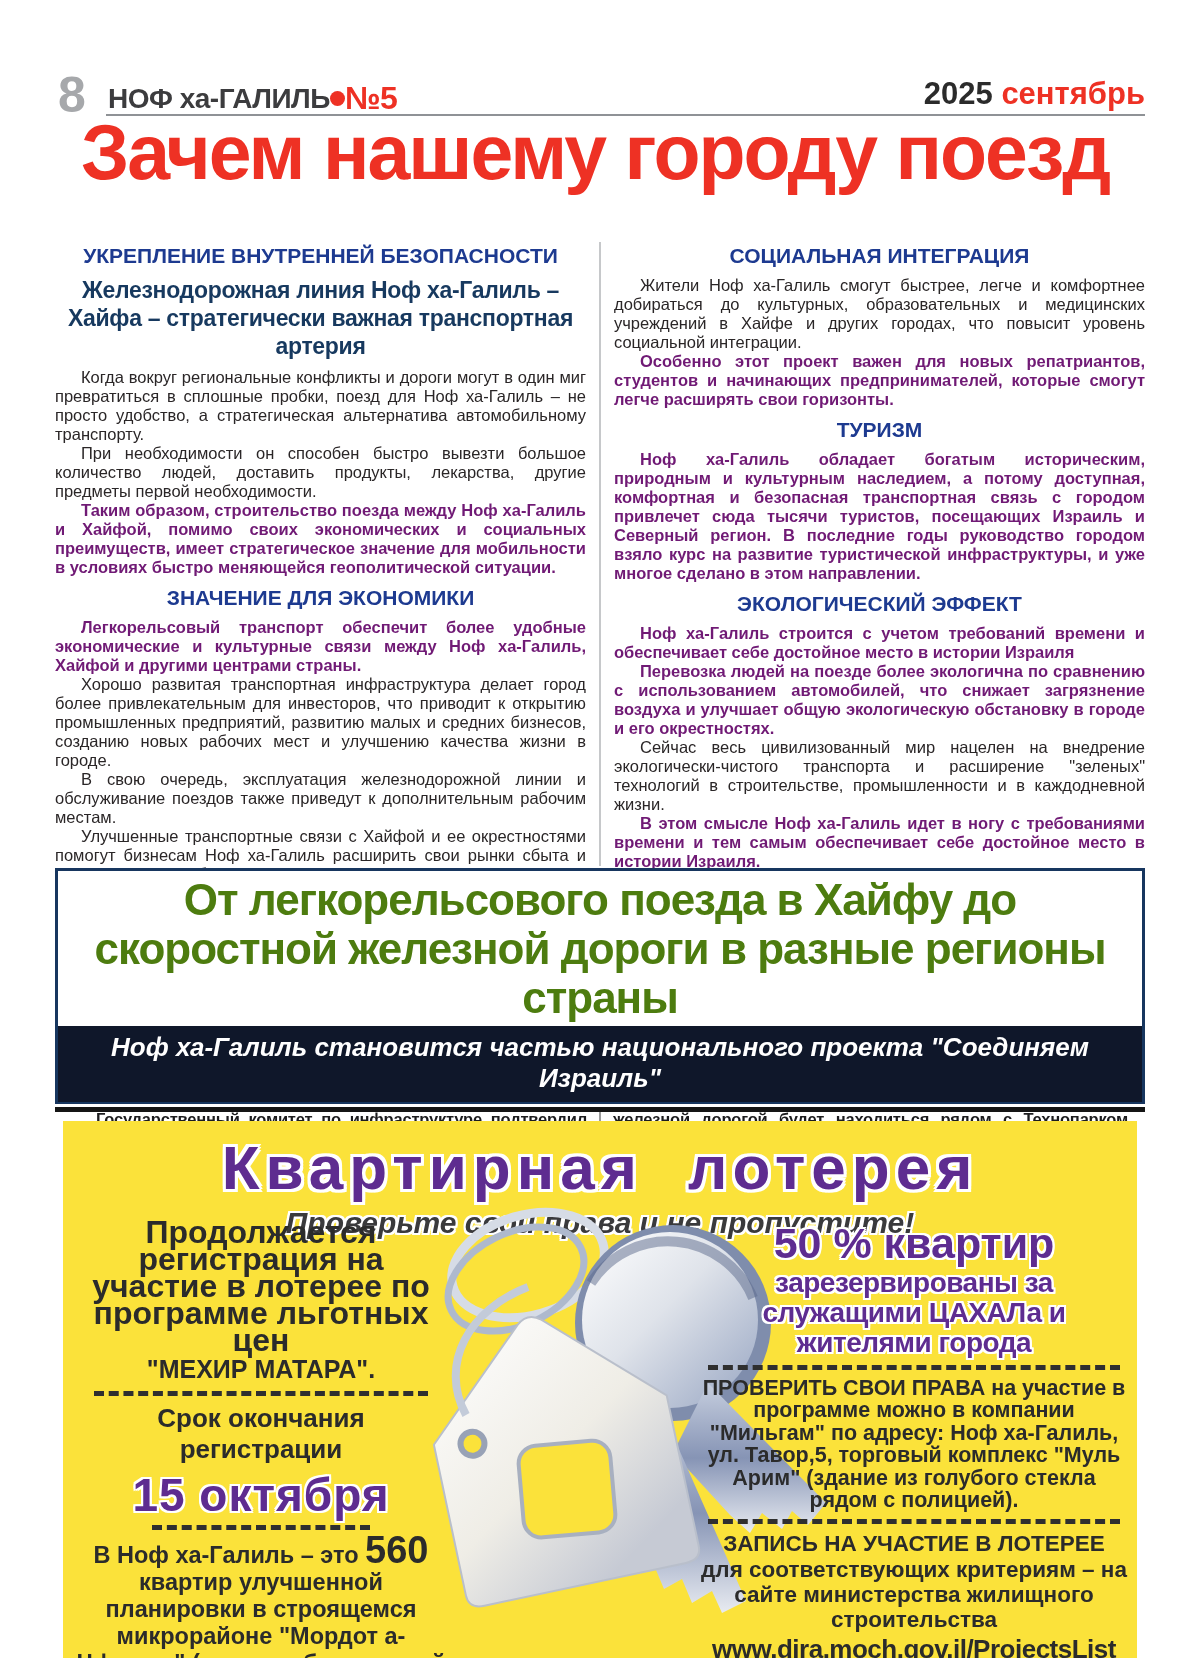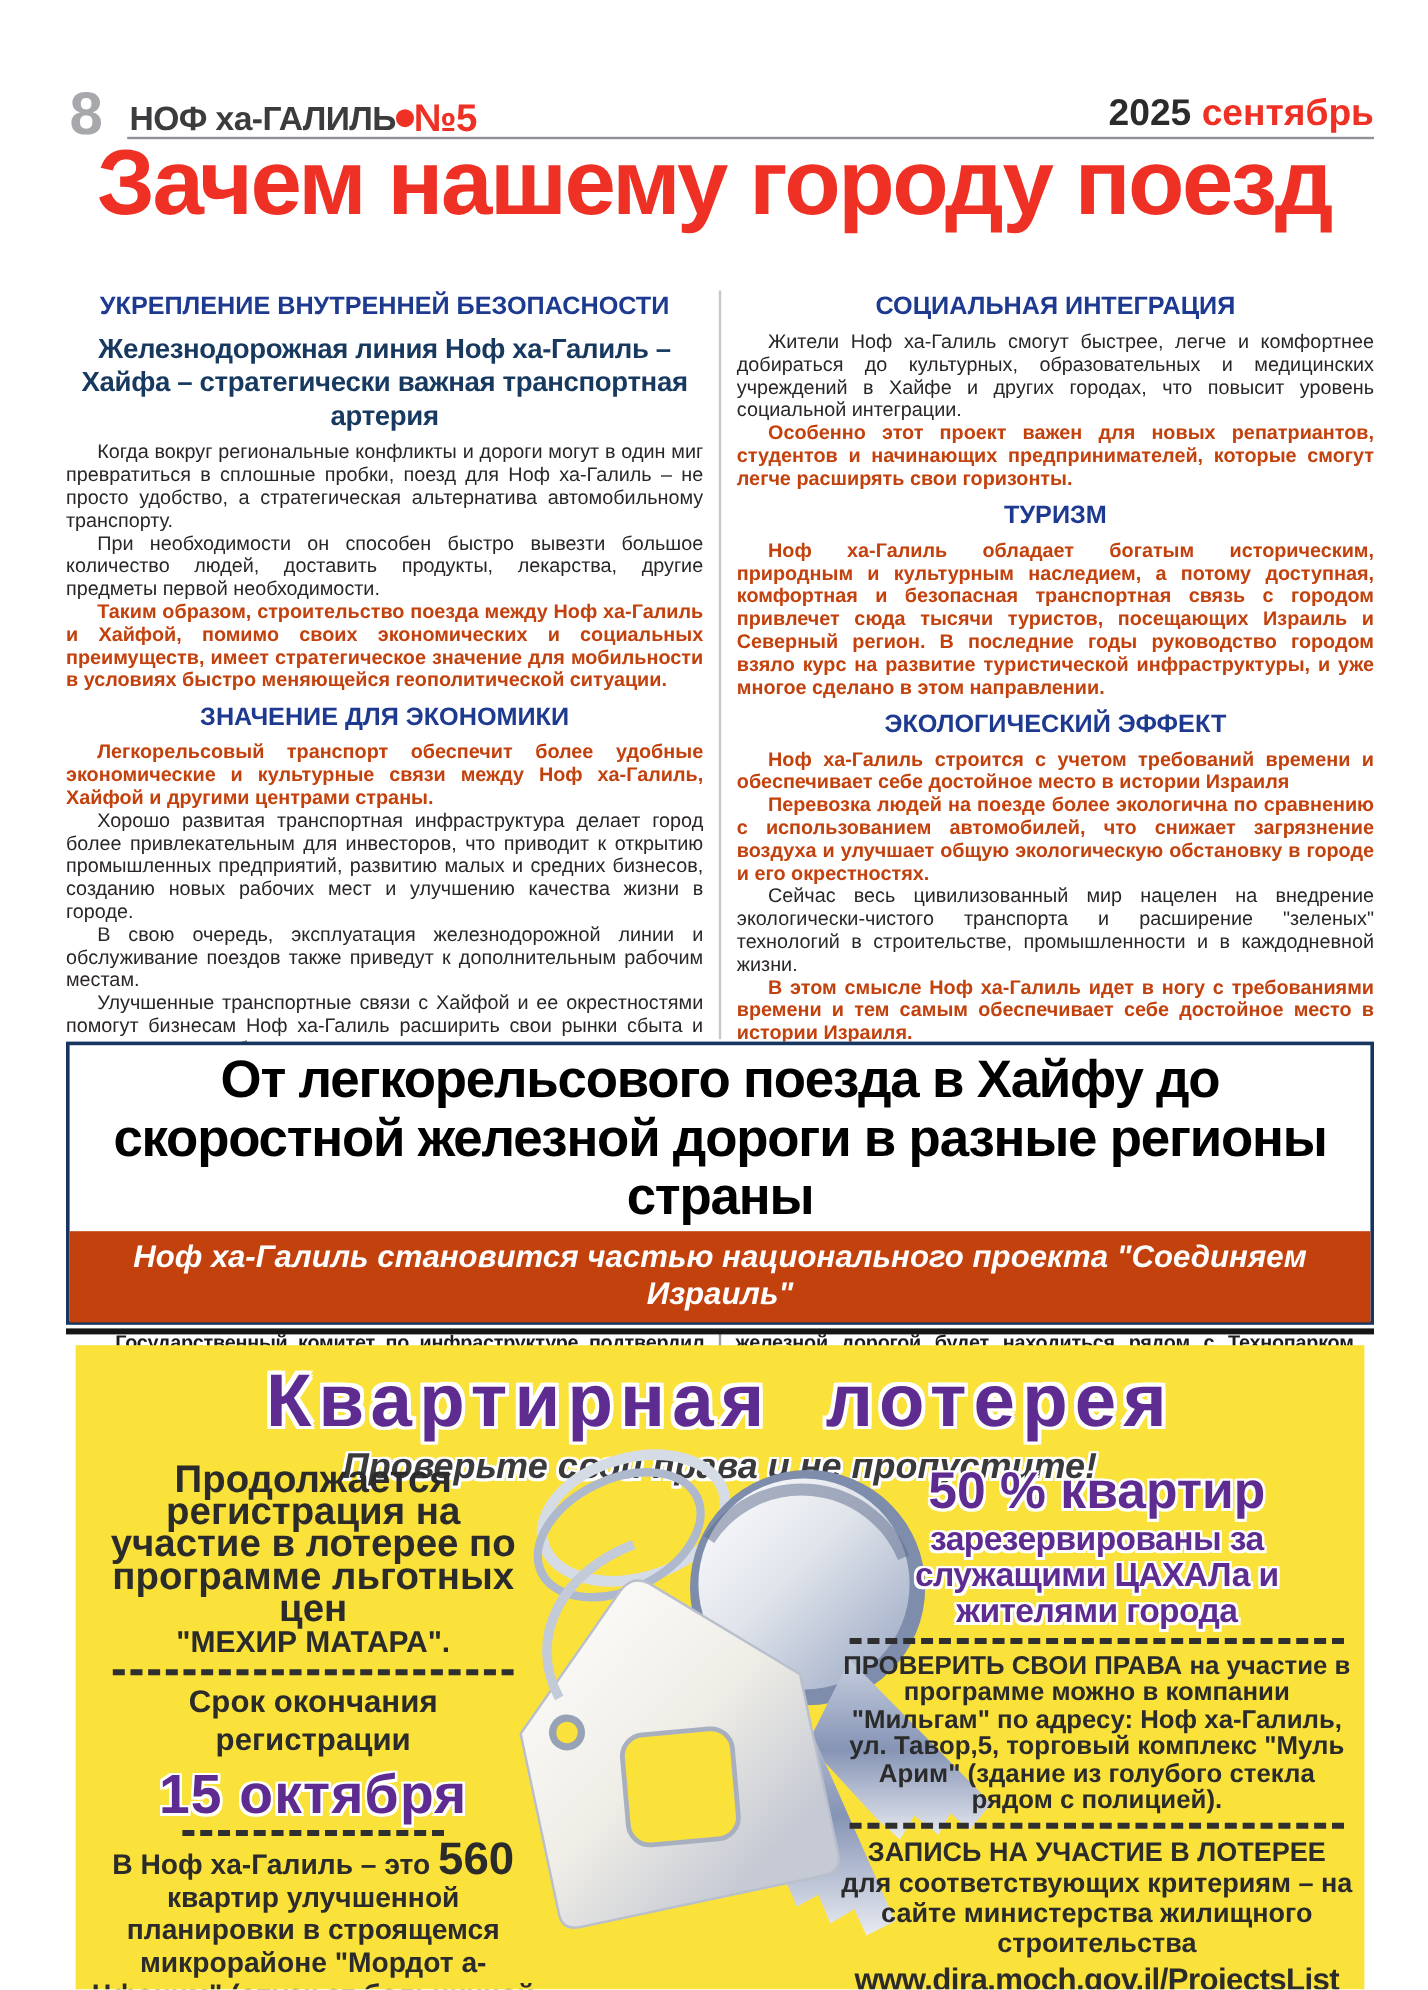--- a/index.html
+++ b/index.html
@@ -24,27 +24,27 @@
               font-size:35px; font-weight:700; font-style:italic; color:#1e1e20; letter-spacing:-0.5px; }
   
   .cols { position:absolute; left:55px; right:45px; top:242px; height:624px; display:flex; gap:13px; }
   .col { flex:1; min-width:0; }
   .col-div { width:2px; background:#c6c8ca; }
   .sec-head { text-align:center; font-size:21px; font-weight:800; color:#1d3a90; margin:9px 0 8px; }
   .col .sec-head:first-child { margin-top:2px; }
   .lede { text-align:center; font-size:23px; line-height:28px; font-weight:800; color:#17395f;
           letter-spacing:-0.3px; margin:8px 0 8px; }
   p.body { font-size:16.5px; line-height:19px; color:#2a2627; text-align:justify; text-indent:26px; }
-  p.body.b { font-weight:700; color:#c2410c; }
+  p.body.b { font-weight:700; color:#701a75; }
   
   .banner { position:absolute; left:55px; right:45px; top:868px; height:236px;
             border:3px solid #17365f; background:#fff; }
   .banner-title { text-align:center; font-size:44px; line-height:49px; font-weight:800;
-                  color:#000000; letter-spacing:-1px; padding-top:4px; }
-  .banner-strip { margin-top:4px; background:#c2410c; color:#fff; text-align:center;
+                  color:#4d7c0f; letter-spacing:-1px; padding-top:4px; }
+  .banner-strip { margin-top:4px; background:#0f172a; color:#fff; text-align:center;
                   font-size:26px; font-style:italic; font-weight:700; padding:6px 0 8px; }
   .banner-cols { display:flex; gap:12px; padding:8px 14px 0; }
   .banner-cols p { flex:1; font-size:16.5px; line-height:19.5px; font-weight:600; color:#1c1c1e;
                    text-align:justify; letter-spacing:-0.2px; min-width:0; }
   .banner-cols p.first { text-indent:24px; }
   .bdiv { width:2px; background:#9a9a9a; }
   .black-rule { position:absolute; left:55px; right:45px; top:1107px; height:5px; background:#151515; }
   
   .lottery { position:absolute; left:63px; right:53px; top:1121px; height:593px; background:#fbe23a; }
   .outline3 { text-shadow:-3px -3px 0 #fff,3px -3px 0 #fff,-3px 3px 0 #fff,3px 3px 0 #fff,

